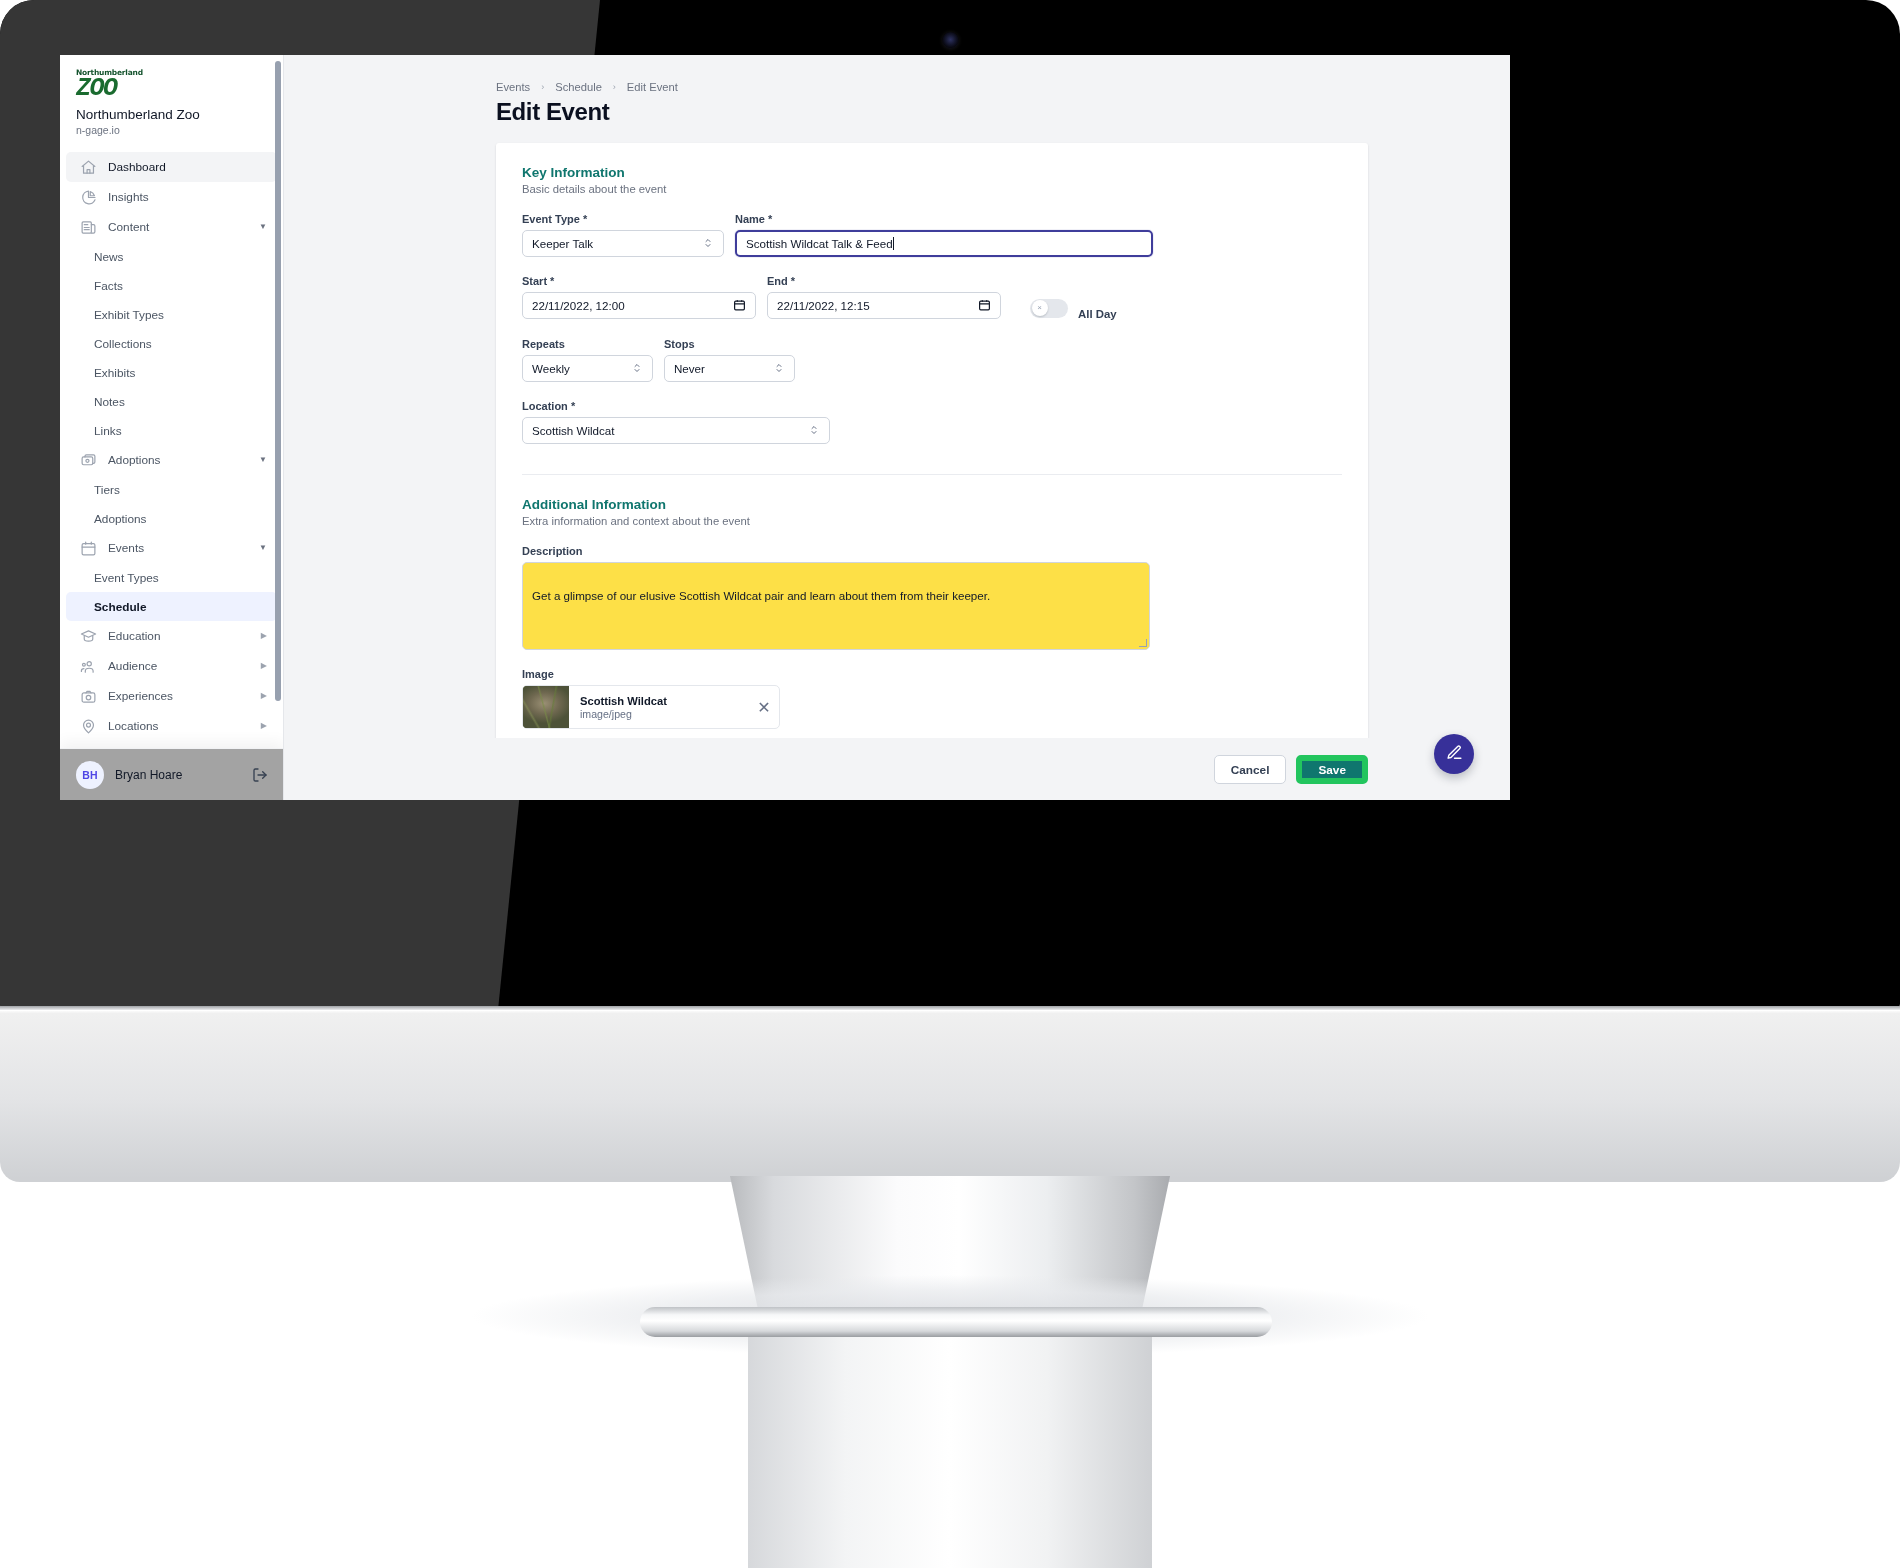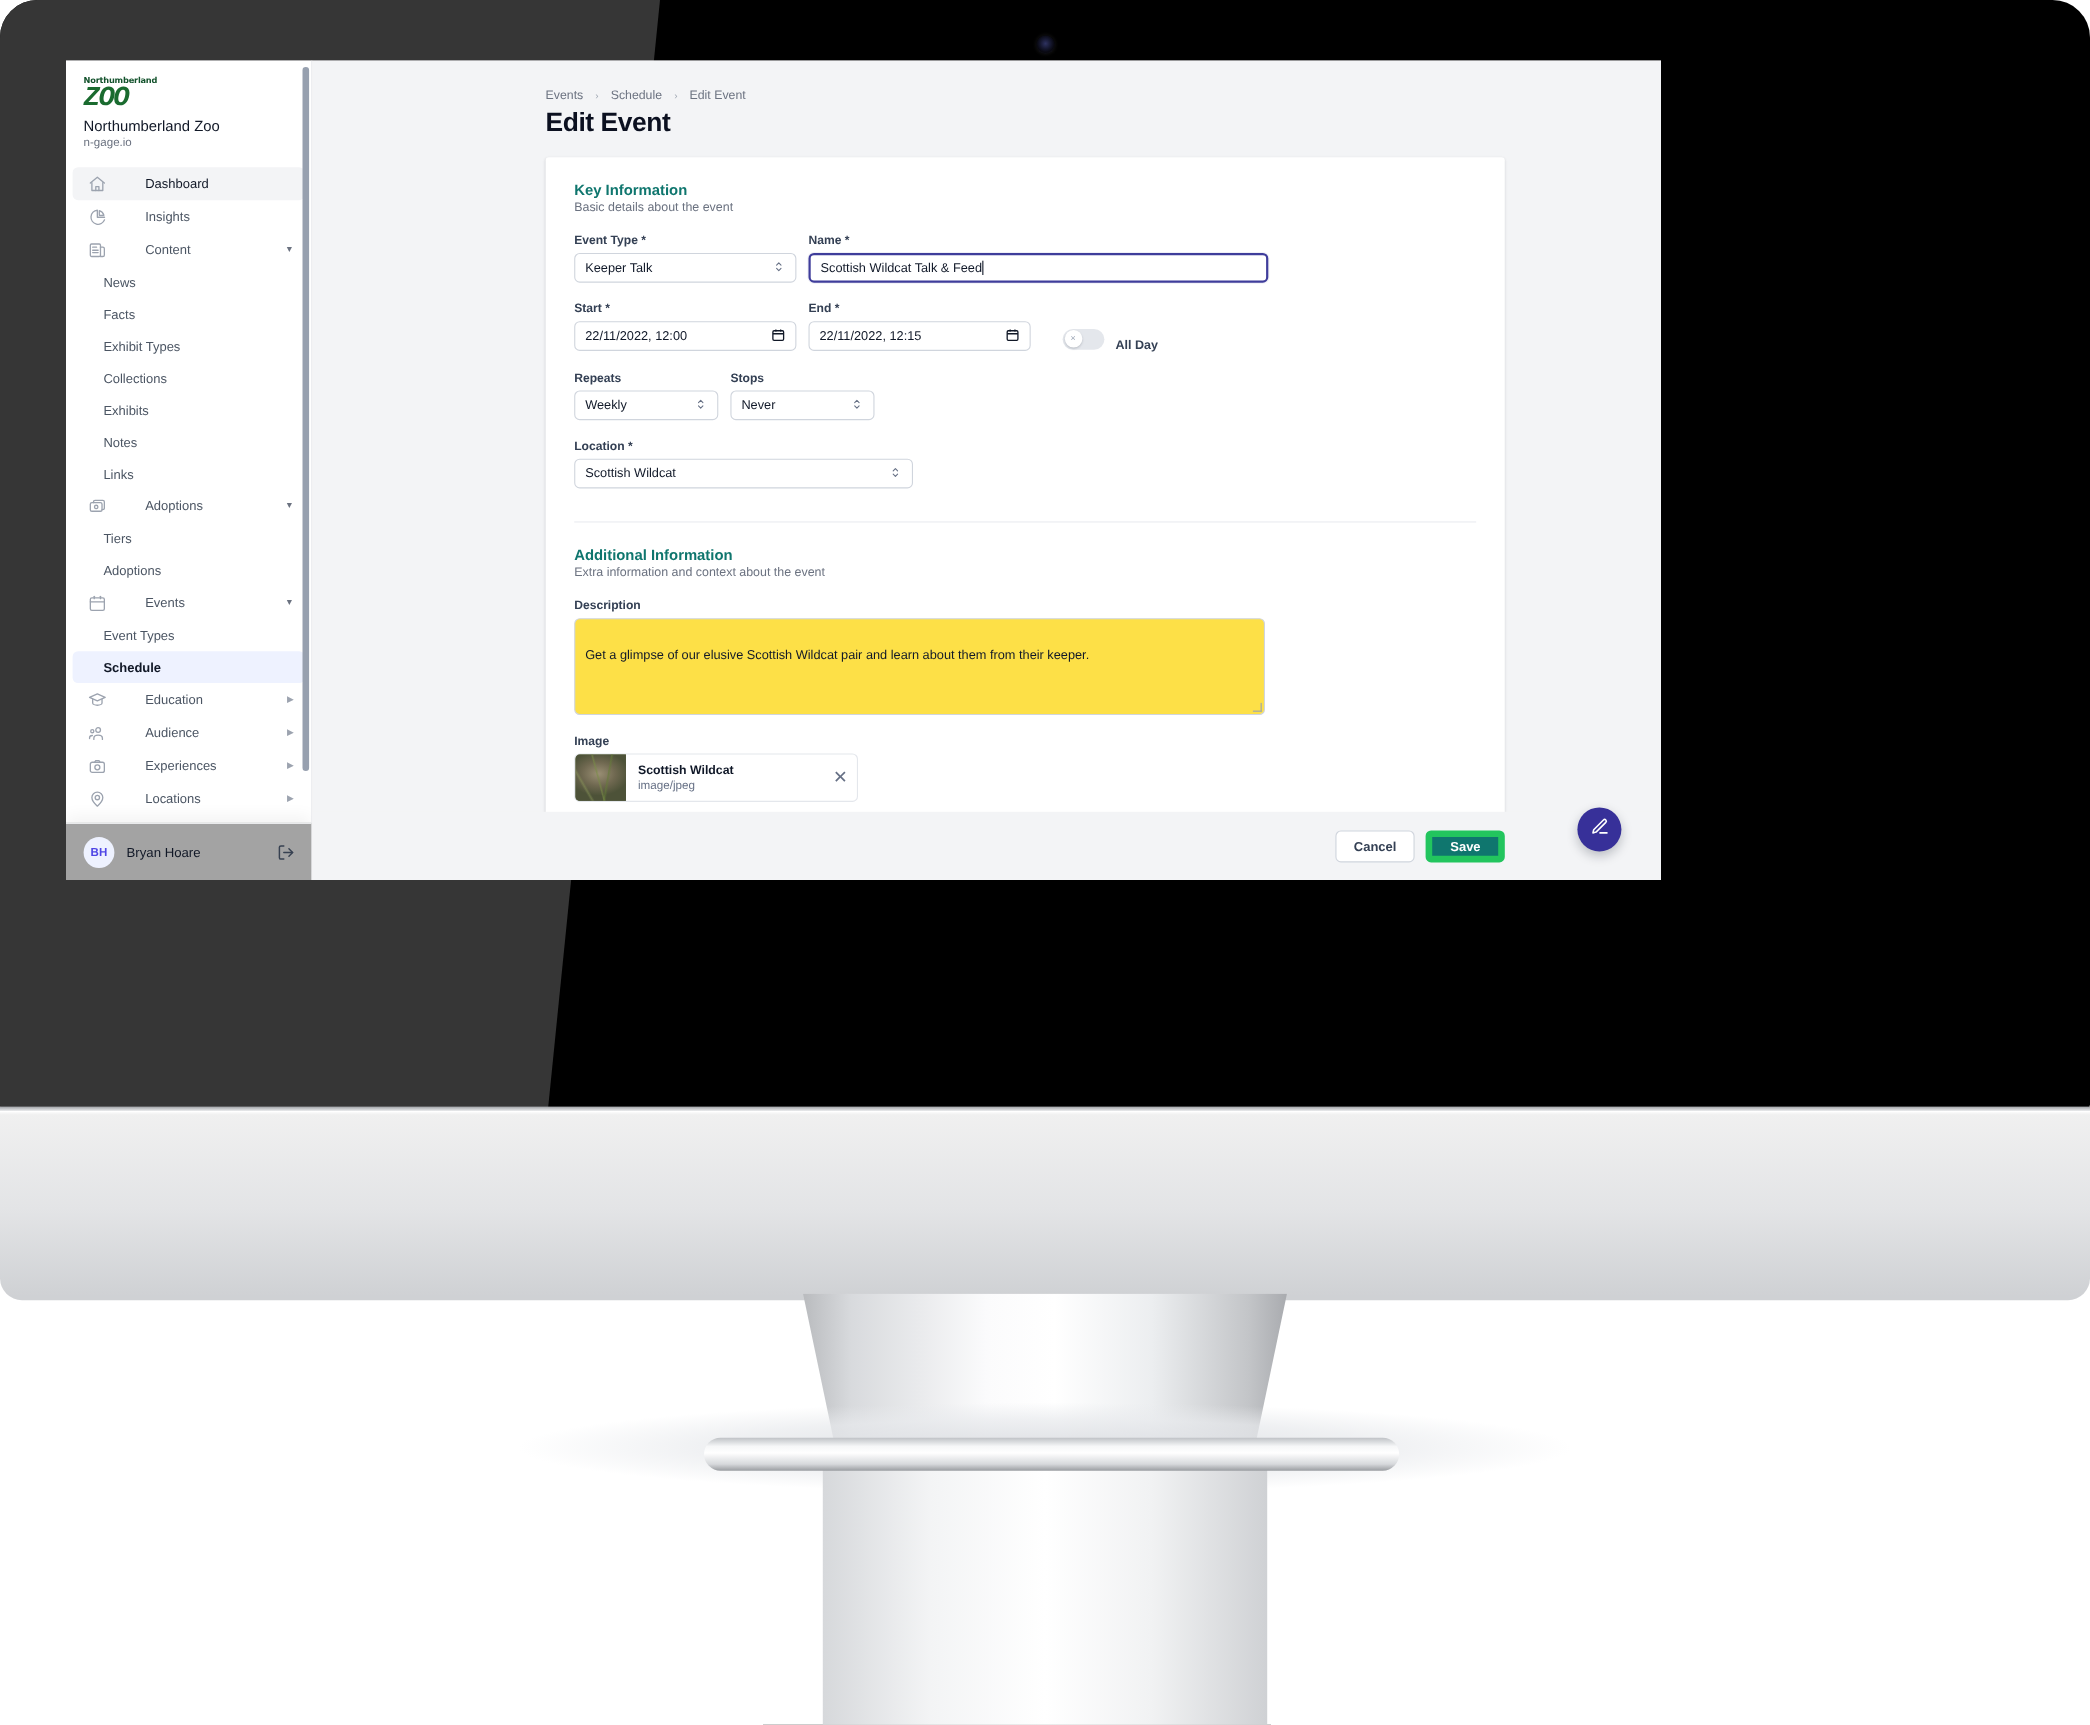--- a/index.html
+++ b/index.html
@@ -81,21 +81,20 @@
   .brand-domain { margin-top: 1px; font-size: 10.5px; color: #6B7280; }
 
   .nav { margin-top: 8px; }
   .nav-item {
     display: flex; align-items: center;
     height: 30px; padding: 0 14px;
     font-size: 11.8px; color: #4B5563;
     border-radius: 5px; margin: 0 6px;
     cursor: pointer;
     position: relative;
-    gap: 24px;
   }
   .nav-item .ic { width: 17px; height: 17px; margin-right: 11px; flex: 0 0 17px; color: #9CA3AF; }
   .nav-item .ic svg { display: block; width: 17px; height: 17px; }
   .nav-item.active { background: #F3F4F6; color: #111827; font-weight: 500; }
   .nav-item.active-blue { background: #EEF2FF; color: #111827; font-weight: 700; }
   .nav-sub { padding-left: 28px; height: 29px; }
   .nav-caret { position: absolute; right: 10px; color: #6B7280; font-size: 8px; line-height: 1; }
   .nav-caret.right { font-size: 8px; color: #9CA3AF; }
 
   .sidebar-scrollbar {
@@ -173,21 +172,21 @@
     color: #667085;
   }
   .ctrl .cal-ic { position: absolute; right: 9px; top: 50%; transform: translateY(-50%); color: #111827; }
   .text-cursor {
     display: inline-block; width: 1px; height: 13px;
     background: #111827; margin-left: 0px; vertical-align: middle;
   }
 
   .w-select { width: 202px; }
   .w-name { width: 418px; }
-  .w-date { width: 202px; }
+  .w-date { width: 234px; }
   .w-small { width: 131px; }
   .w-loc { width: 308px; }
 
   .toggle-wrap { display: flex; align-items: center; gap: 10px; margin-top: 21px; margin-left: 18px; }
   .toggle {
     width: 38px; height: 19px; border-radius: 10px;
     background: #E4E7EC; position: relative;
     cursor: pointer;
   }
   .toggle .knob {

